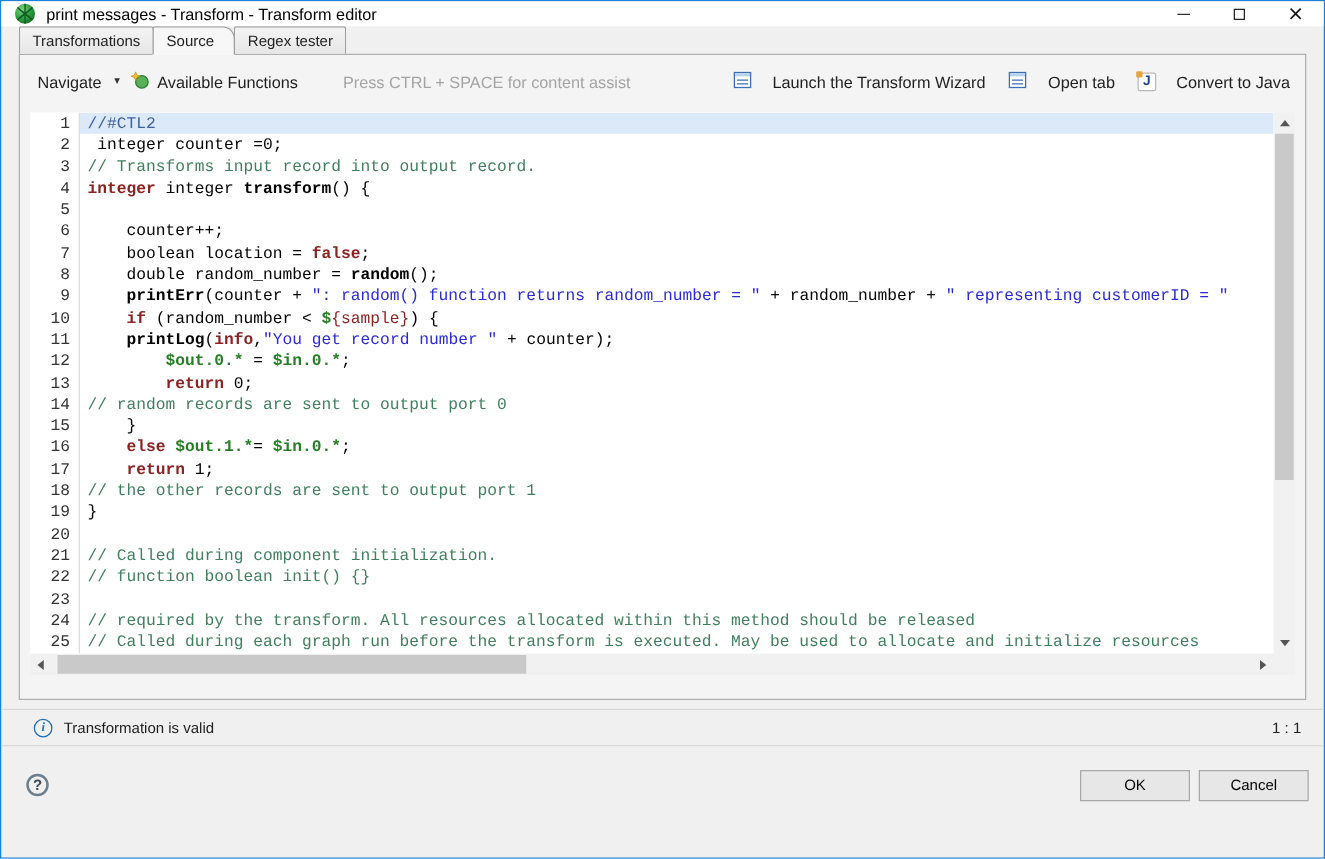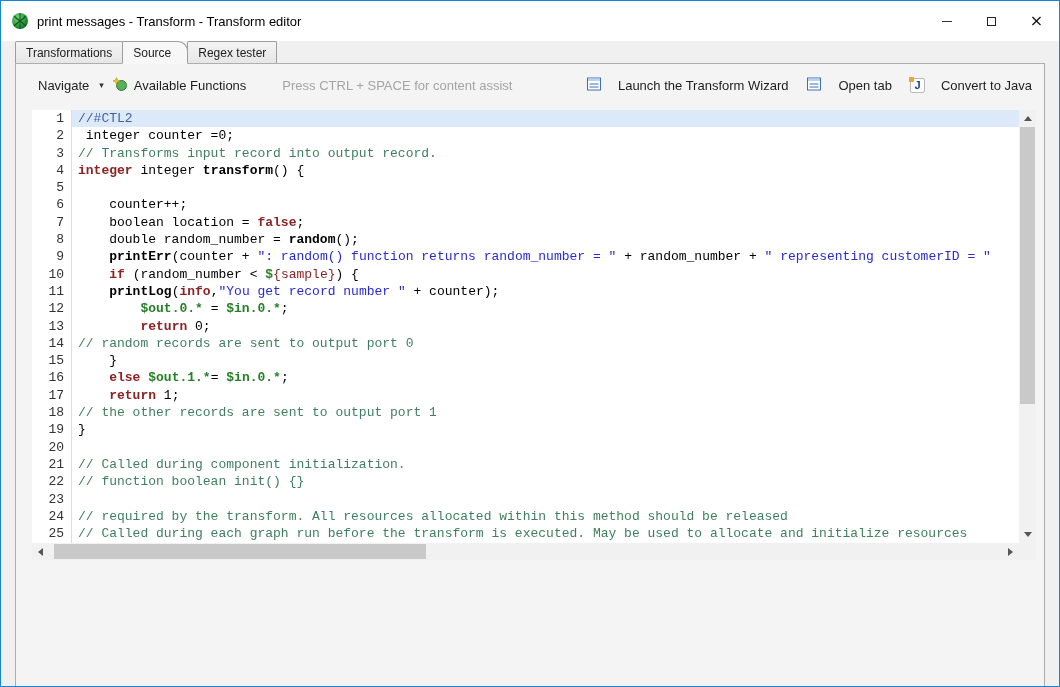--- a/index.html
+++ b/index.html
@@ -9,21 +9,21 @@
   .window {
     width: 1060px; height: 687px;
     border: 1px solid #1883d7;
     background: #f0f0f0;
     position: relative;
     overflow: hidden;
   }
 
   
   .titlebar {
-    height: 40px; background: #ffffff;
+    height: 20px; background: #ffffff;
     display: flex; align-items: center;
   }
   .titlebar .app-icon { margin: 0 8px 0 10px; display: flex; }
   .titlebar .title { font-size: 13px; color: #000; flex: 1; white-space: nowrap; }
   .win-controls { display: flex; height: 100%; }
   .win-btn { width: 45px; height: 100%; display: flex; align-items: center; justify-content: center; cursor: default; }
   .glyph-min { width: 10px; height: 1px; background: #333; display: block; }
   .glyph-max { width: 9px; height: 9px; border: 1px solid #222; display: block; }
   .glyph-close { font-size: 16px; color: #111; line-height: 1; font-family: "DejaVu Sans", sans-serif; }
 
@@ -43,22 +43,22 @@
   .tab.selected {
     background: #f7f7f7;
     border-radius: 2px 10px 0 0;
     padding-right: 16px;
     margin-bottom: -1px;
     border-bottom: 1px solid #f7f7f7;
   }
   .panel {
     border: 1px solid #aeaeae;
     background: #f4f4f4;
-    height: 636px;
-    position: relative; z-index: 1; padding-left: 8px;
+    height: 517px;
+    position: relative; z-index: 1;
   }
 
   
   .toolbar {
     height: 42px; display: flex; align-items: center;
     padding: 0 12px 0 14px; font-size: 13px; color: #1e1e1e;
   }
   .tb-left { display: flex; align-items: center; gap: 8px; }
   .tb-btn { display: flex; align-items: center; gap: 6px; cursor: default; }
   .caret-down { font-size: 9px; color: #333; margin-left: 4px; font-family: "DejaVu Sans", sans-serif; }

